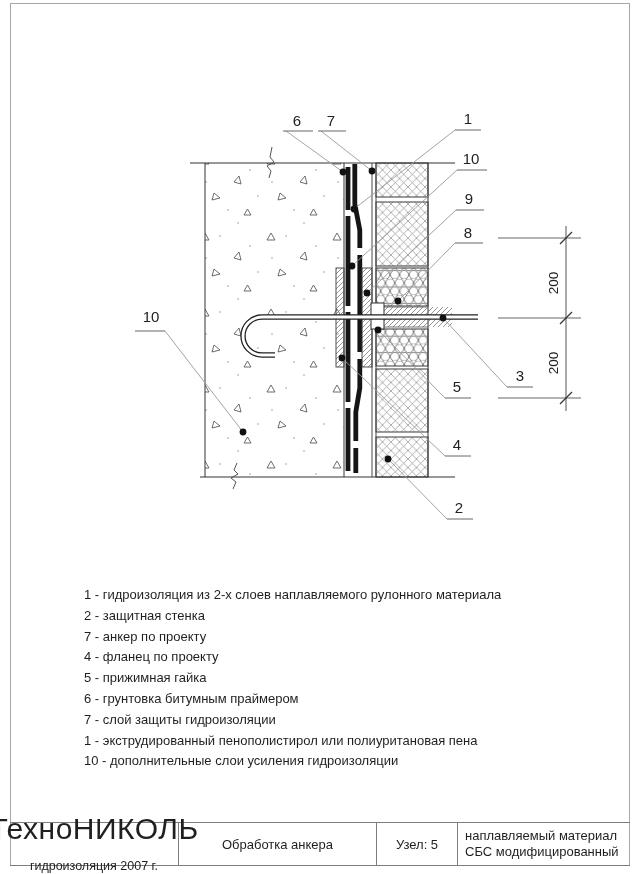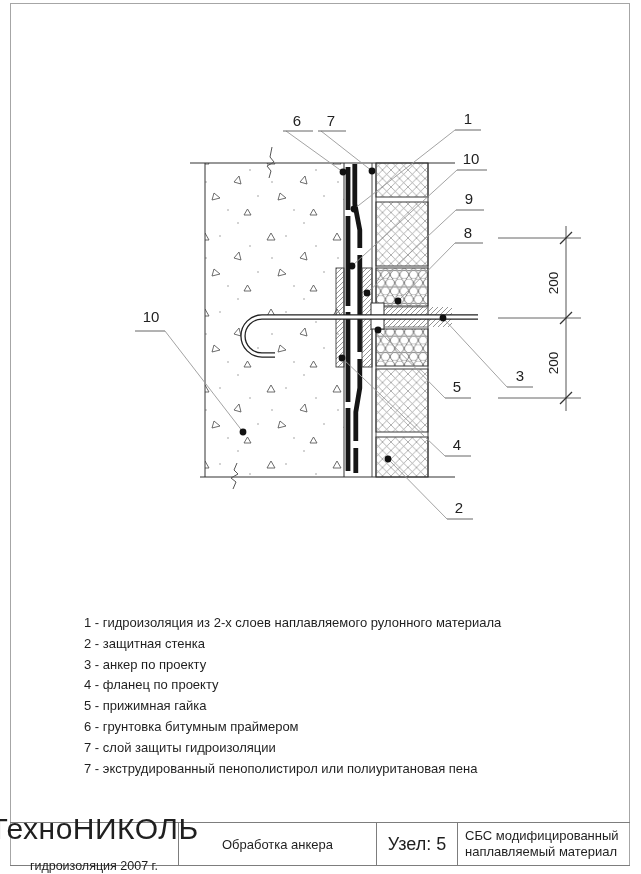--- a/index.html
+++ b/index.html
@@ -6,34 +6,34 @@
   #sheet{
     position:relative;width:641px;height:874px;background:#ffffff;
     font-family:"Liberation Sans","DejaVu Sans",sans-serif;color:#1f1f1f;overflow:hidden;
   }
   #frame{
     position:absolute;left:10px;top:3px;width:620px;height:863px;
     border:1.4px solid #a6a6a6;box-sizing:border-box;
   }
   #draw{position:absolute;left:0;top:0;}
   #legend{
-    position:absolute;left:84px;top:613px;width:500px;
+    position:absolute;left:84px;top:585px;width:500px;
     font-size:13px;line-height:20.8px;white-space:nowrap;
   }
   #titleblock{
     position:absolute;left:10px;top:822px;width:620px;height:44px;
     border-top:1.3px solid #7d7d7d;border-bottom:1.3px solid #7d7d7d;
     box-sizing:border-box;display:flex;
   }
   .tb-cell{box-sizing:border-box;border-right:1.3px solid #7d7d7d;display:flex;
     flex-direction:column;align-items:center;justify-content:center;}
   .tb-cell:last-child{border-right:none;}
   #tb-brand{width:169px;}
   #tb-title{width:198px;font-size:13px;}
-  #tb-node{width:81px;font-size:18px;}
+  #tb-node{width:81px;font-size:13px;}
   #tb-material{width:172px;font-size:13px;line-height:16px;align-items:flex-start;padding-left:7px;}
   .brand-big{font-size:30px;letter-spacing:0.5px;line-height:28px;}
   .brand-sub{font-size:12.5px;margin-top:16px;}
   svg text{font-family:"Liberation Sans","DejaVu Sans",sans-serif;}
 </style>
 </head>
 <body>
 
 <div id="sheet">
   <div id="frame"></div>
@@ -190,37 +190,38 @@
         <line x1="560" y1="404" x2="572" y2="392"></line>
       </g>
       <text transform="translate(558,283) rotate(-90)" font-size="13.5" fill="#222" text-anchor="middle">200</text>
       <text transform="translate(558,363) rotate(-90)" font-size="13.5" fill="#222" text-anchor="middle">200</text>
     </g>
   </svg>
 
   <div id="legend">
     <div>1 - гидроизоляция из 2-х слоев наплавляемого рулонного материала</div>
     <div>2 - защитная стенка</div>
-    <div>3 - анкер по проекту</div>
+    <div>7 - анкер по проекту</div>
     <div>4 - фланец по проекту</div>
     <div>5 - прижимная гайка</div>
     <div>6 - грунтовка битумным праймером</div>
     <div>7 - слой защиты гидроизоляции</div>
-    <div>7 - экструдированный пенополистирол или полиуритановая пена</div>
+    <div>1 - экструдированный пенополистирол или полиуритановая пена</div>
+    <div>10 - дополнительные слои усиления гидроизоляции</div>
   </div>
 
   <div id="titleblock">
     <div class="tb-cell" id="tb-brand">
       <div class="brand-big">ТехноНИКОЛЬ</div>
       <div class="brand-sub">гидроизоляция 2007 г.</div>
     </div>
     <div class="tb-cell" id="tb-title">
       <div>Обработка анкера</div>
     </div>
     <div class="tb-cell" id="tb-node">
       <div>Узел: 5</div>
     </div>
     <div class="tb-cell" id="tb-material">
+      <div>наплавляемый материал</div>
       <div>СБС модифицированный</div>
-      <div>наплавляемый материал</div>
     </div>
   </div>
 </div>
 
 </body></html>

